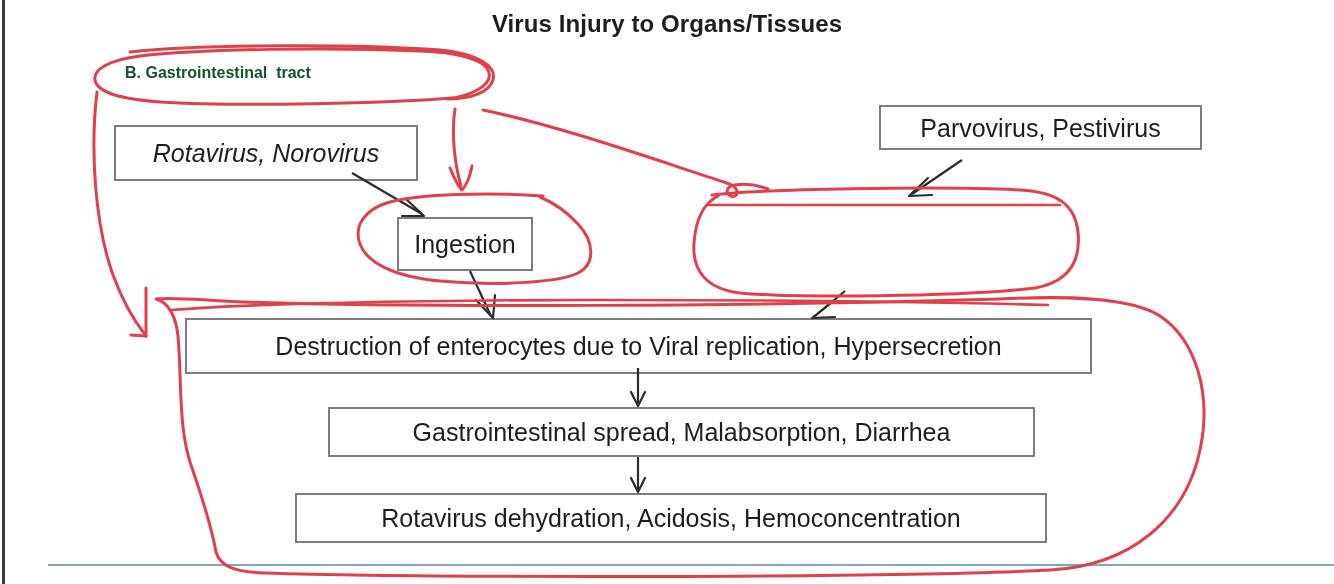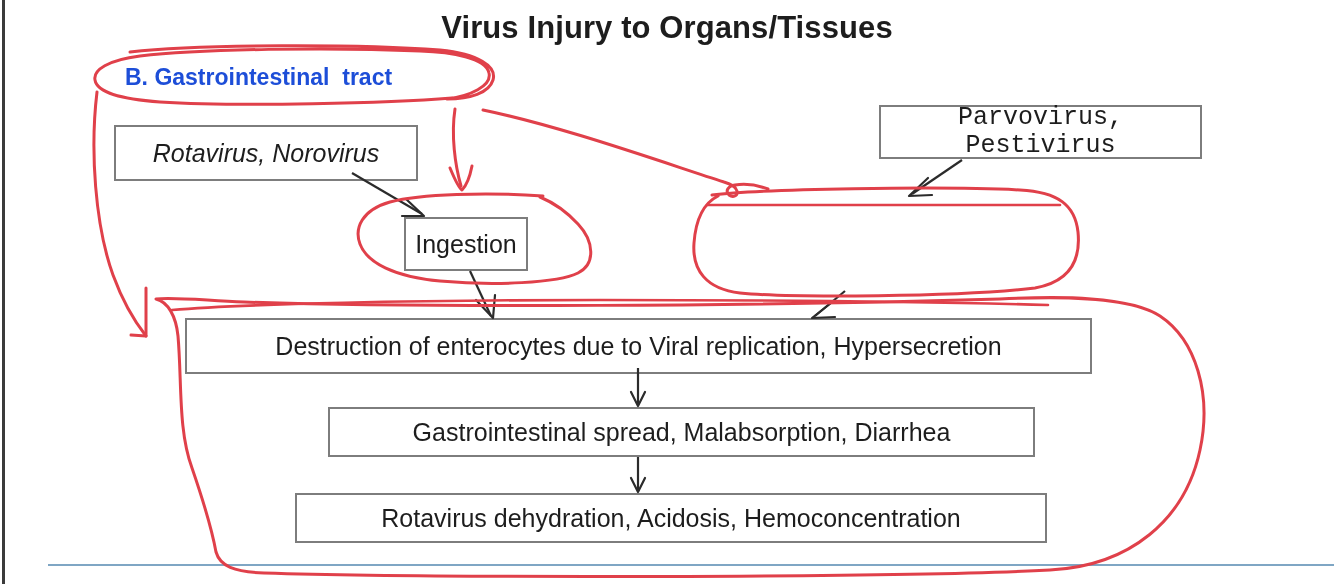--- a/index.html
+++ b/index.html
@@ -33,51 +33,51 @@
     width: 1286px;
     height: 2px;
     background: #7fa6c4;
   }
   .title {
     position: absolute;
     left: 0;
     top: 10px;
     width: 1334px;
     text-align: center;
-    font-size: 31px;
+    font-size: 24px;
     font-weight: bold;
     color: #1d1d1d;
     letter-spacing: 0.1px;
   }
   .heading {
     position: absolute;
     left: 125px;
     top: 64px;
-    font-size: 23px;
+    font-size: 16px;
     font-weight: bold;
-    color: #1d4ed8;
+    color: #14532d;
     white-space: pre;
   }
   .node {
     position: absolute;
     box-sizing: border-box;
     border: 2px solid #7d7d7d;
     background: #ffffff;
     color: #1d1d1d;
     display: flex;
     align-items: center;
     justify-content: center;
     text-align: center;
     font-size: 25px;
     line-height: 1.12;
     padding: 2px 8px;
   }
   #node-rotavirus { left: 114px; top: 125px; width: 304px; height: 56px; font-style: italic; }
-  #node-ingestion { left: 397px; top: 217px; width: 124px; height: 54px; margin-left: 7px; }
-  #node-parvovirus { left: 879px; top: 105px; width: 323px; height: 54px; font-family: Liberation Mono, monospace; }
+  #node-ingestion { left: 397px; top: 217px; width: 136px; height: 54px; }
+  #node-parvovirus { left: 879px; top: 105px; width: 323px; height: 45px; }
   #node-hematogenous { left: 716px; top: 196px; width: 345px; height: 94px; }
   #node-destruction { left: 185px; top: 318px; width: 907px; height: 56px; }
   #node-gi-disease { left: 328px; top: 407px; width: 707px; height: 50px; }
   #node-dehydration { left: 295px; top: 493px; width: 752px; height: 50px; }
 
   #svg-layer {
     position: absolute;
     left: 0;
     top: 0;
     width: 1334px;

